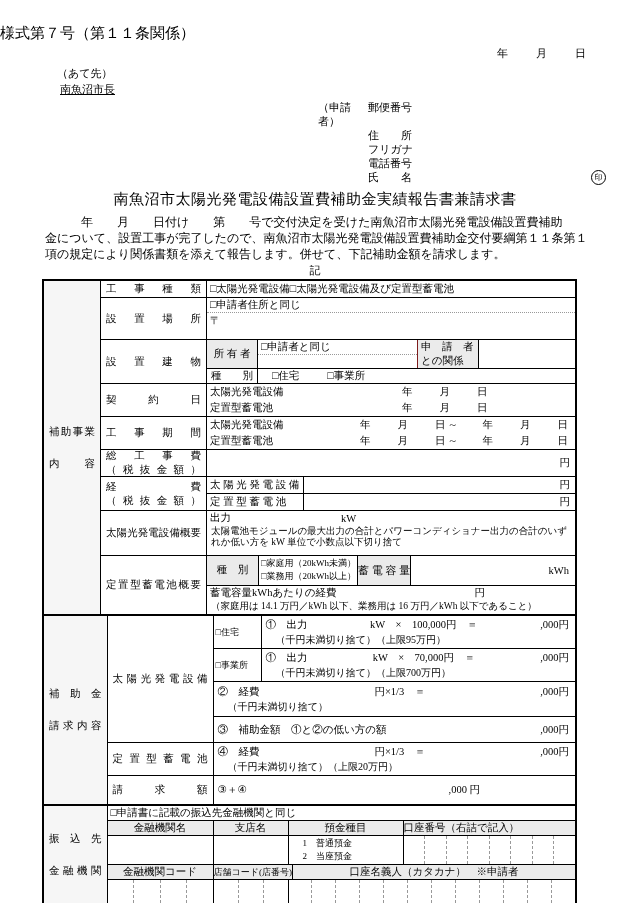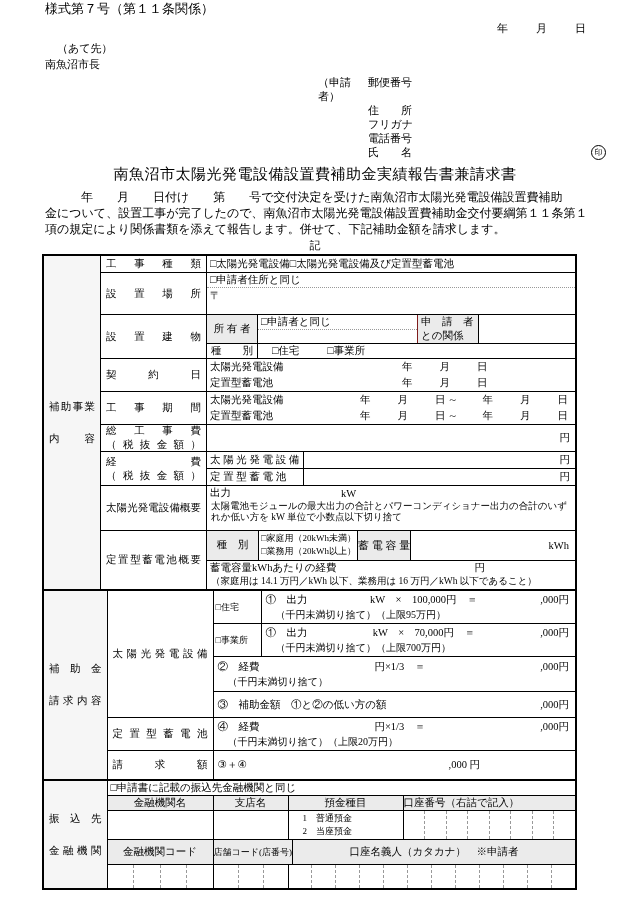--- a/index.html
+++ b/index.html
@@ -1,24 +1,24 @@
 <!DOCTYPE html>
 <html><head>
 <meta charset="utf-8">
 <style>
   html,body{margin:0;padding:0;background:#fff;}
   body{width:630px;height:903px;color:#000;
        font-family:"Liberation Serif","DejaVu Serif",serif;font-size:11px;overflow:hidden;}
   .page{position:relative;width:630px;height:903px;}
   .nowrap, .tbl span, .tbl div{white-space:nowrap;}
   
-  .form-number{padding-top:0;margin-left:45px;font-size:13px;}
+  .form-number{padding-top:24px;font-size:15px;}
   .date-line{text-align:right;margin-right:42px;margin-top:3px;letter-spacing:2px;}
   .addr-label{margin-left:57px;margin-top:5px;}
-  .addr-name{margin-left:45px;margin-top:1px;}
+  .addr-name{margin-left:60px;margin-top:1px;text-decoration:underline;}
   .applicant{margin-left:318px;margin-top:3px;line-height:14px;width:292px;}
   .applicant .line{display:flex;}
   .applicant .prefix{width:50px;}
   .seal{margin-left:auto;margin-right:4px;width:13px;height:13px;border:1px solid #000;
         border-radius:50%;font-size:8px;display:flex;align-items:center;justify-content:center;}
   .title{text-align:center;font-size:15px;margin-top:5px;letter-spacing:0.5px;}
   .intro{margin:5px 44px 0 45px;font-size:12px;line-height:16px;}
   .intro div{white-space:nowrap;}
   .ki{text-align:center;margin-top:1px;margin-bottom:1px;}
   
@@ -416,21 +416,21 @@
             <span class="digit" style="height:100%"></span>
             <span class="digit" style="height:100%"></span>
             <span class="digit" style="height:100%"></span>
             <span class="digit" style="height:100%"></span>
             <span class="digit" style="height:100%"></span>
             <span class="digit" style="height:100%"></span>
             <span class="digit" style="height:100%"></span>
           </div>
         </div>
 
-        <div class="r bb" style="height:25px">
+        <div class="r bb" style="height:15px">
           <div class="cell gray vline hf" style="flex:0 0 106px;justify-content:center">
               <span>金融機関コード</span>
             </div>
           <div class="cell gray vline hf small" style="flex:0 0 75px;justify-content:center">
               <span>店舗コード(店番号)</span>
             </div>
           <div class="cell gray hf" style="flex:1;justify-content:center">
               <span>口座名義人（カタカナ）　※申請者</span>
             </div>
         </div>

